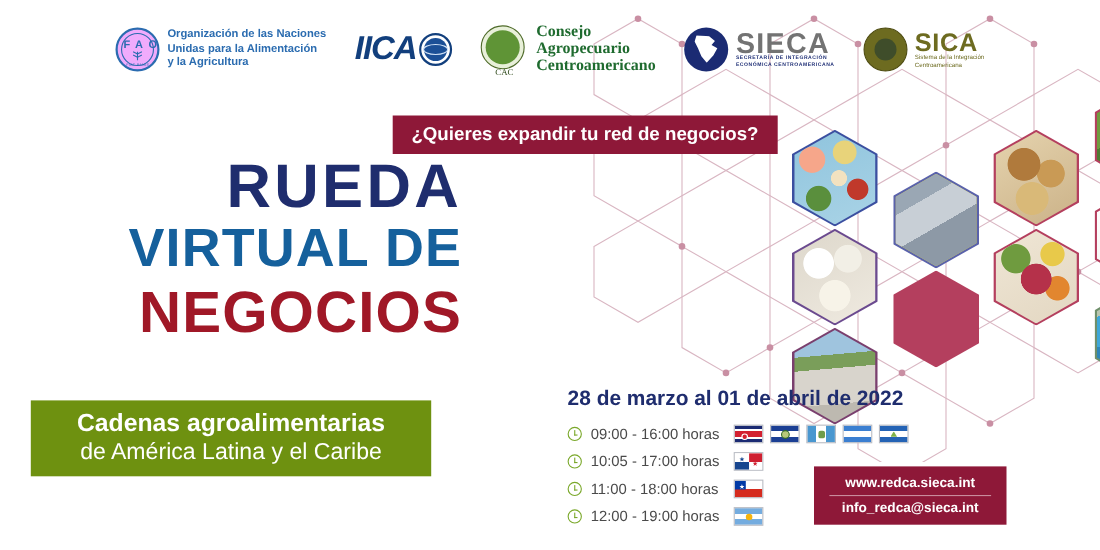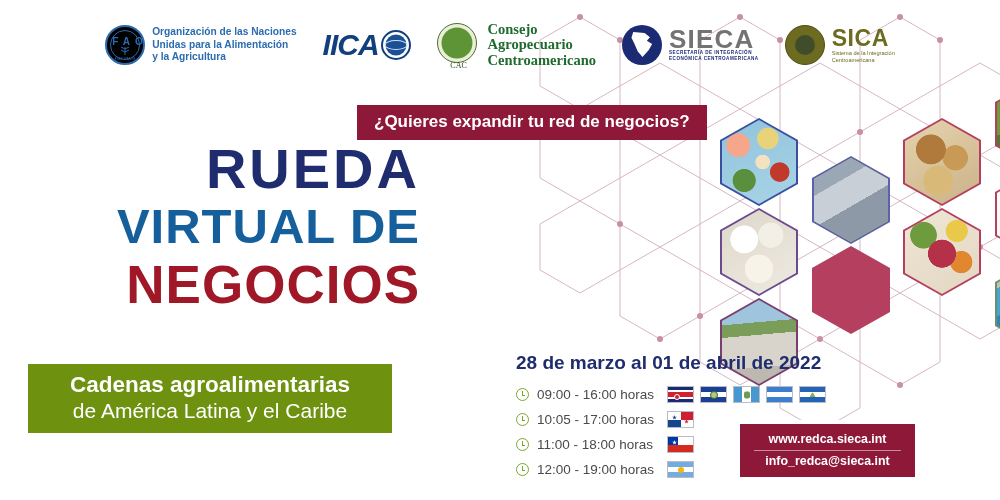--- a/index.html
+++ b/index.html
@@ -11,21 +11,21 @@
   }
   #banner{position:relative;width:1000px;height:500px;overflow:hidden;background:#fff;}
 
   
   .hex-bg{position:absolute;top:0;left:480px;width:520px;height:420px;overflow:hidden;pointer-events:none;}
 
   
   .logos{position:absolute;top:14px;left:0;width:1000px;height:62px;display:flex;align-items:center;justify-content:center;gap:26px;}
   .logo-unit{display:flex;align-items:center;gap:7px;}
 
-  .fao-emblem{width:40px;height:40px;border-radius:50%;border:2.4px solid #2b6cb0;position:relative;box-sizing:border-box;background:#000000;}
+  .fao-emblem{width:40px;height:40px;border-radius:50%;border:2.4px solid #2b6cb0;position:relative;box-sizing:border-box;background:#f0abfc;}
   .fao-emblem:before{content:"";position:absolute;left:50%;top:50%;transform:translate(-50%,-50%);width:30px;height:30px;border-radius:50%;border:1.4px solid #2b6cb0;box-sizing:border-box;}
   .fao-emblem .fao-letters{position:absolute;left:0;right:0;top:9px;text-align:center;font-size:10px;font-weight:bold;color:#2b6cb0;letter-spacing:5px;text-indent:5px;}
   .fao-emblem .fao-wheat{position:absolute;left:50%;top:19px;transform:translateX(-50%);width:16px;height:9px;}
   .fao-emblem .fao-sub{position:absolute;left:0;right:0;bottom:2px;text-align:center;font-size:3.4px;color:#2b6cb0;letter-spacing:.3px;}
   .fao-text{font-size:10.2px;line-height:12.6px;font-weight:bold;color:#2b6cb0;white-space:pre-line;}
 
   .iica-wrap{display:flex;align-items:center;gap:2px;}
   .iica-word{font-size:30px;font-weight:bold;font-style:italic;color:#123f7d;letter-spacing:-1px;font-family:"Liberation Sans",sans-serif;}
   .iica-globe{width:30px;height:30px;border-radius:50%;background:#fff;border:2px solid #123f7d;position:relative;box-sizing:border-box;overflow:hidden;}
   .iica-globe:before{content:"";position:absolute;left:50%;top:50%;transform:translate(-50%,-50%);width:21px;height:21px;border-radius:50%;background:#1b4f96;}

